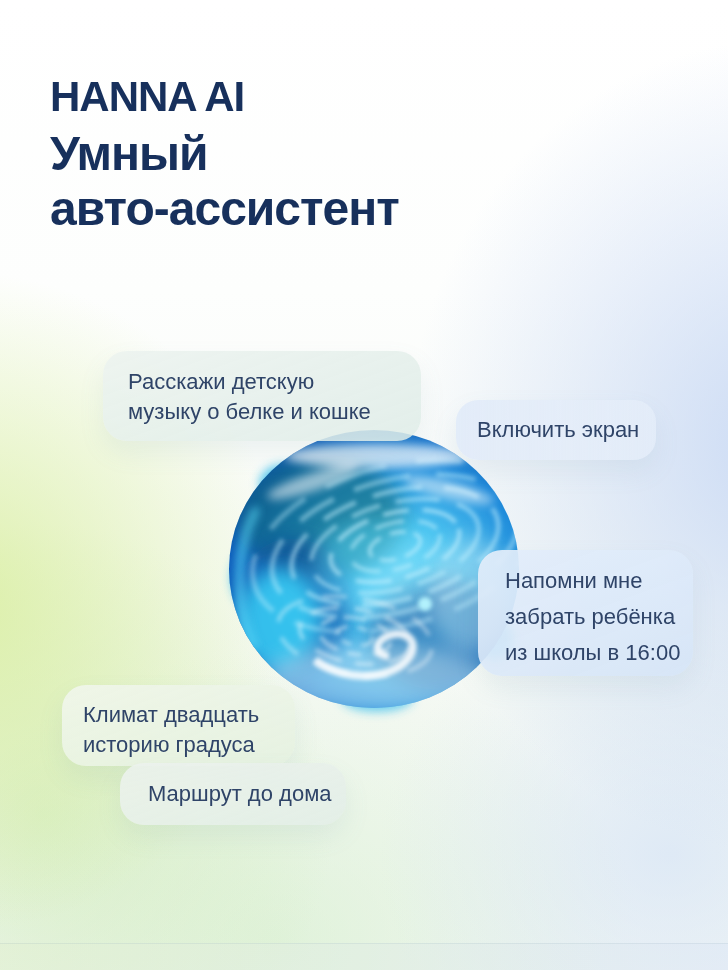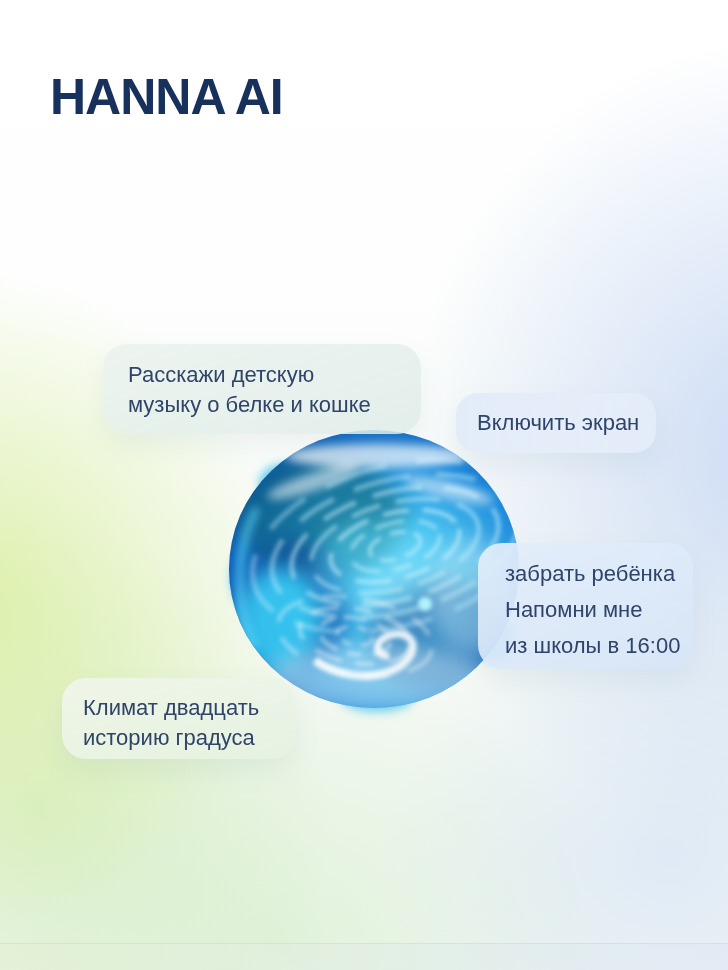--- a/index.html
+++ b/index.html
@@ -18,21 +18,21 @@
       radial-gradient(50% 30% at 38% 97%, rgba(208,238,196,0.55) 0%, rgba(208,238,196,0) 100%),
       linear-gradient(180deg,#ffffff 0%,#fdfefd 30%,#f5f9f4 72%,#f3f7f5 100%);
   }
   .floor{
     position:absolute;left:0;top:943px;width:728px;height:27px;
     border-top:1px solid rgba(150,180,190,0.18);
     background:linear-gradient(90deg, rgba(226,240,210,0.55), rgba(222,232,246,0.55));
   }
   .title-block{position:absolute;left:50px;top:70px;color:#17305c;}
   .title-block h1{
-    margin:0;font-size:50px;line-height:54px;font-weight:bold;letter-spacing:-1px;
+    margin:0;font-size:42px;line-height:54px;font-weight:bold;letter-spacing:-1px;
   }
   .title-block h2{
     margin:2px 0 0 0;font-size:48px;line-height:55px;font-weight:bold;letter-spacing:-1px;
   }
   .title-block h2 span{display:block;}
 
   .orb-glow{
     position:absolute;left:178px;top:392px;width:392px;height:356px;
     background:radial-gradient(50% 50% at 50% 50%, rgba(118,204,238,0.30) 0%, rgba(118,204,238,0) 72%);
     pointer-events:none;
@@ -40,20 +40,21 @@
   .orb{position:absolute;left:227px;top:428px;width:294px;height:286px;overflow:visible;}
 
   .bubble{
     position:absolute;
     box-sizing:border-box;
     border-radius:24px;
     color:#2f4468;
     font-size:22px;
     line-height:30px;
     box-shadow:0 12px 26px rgba(110,150,165,0.10);
+    margin-top:7px;
   }
   .bubble span{display:block;}
 
   .b-story{left:103px;top:344px;width:318px;height:90px;padding:16px 0 0 25px;
     background:linear-gradient(160deg, rgba(236,243,239,0.92), rgba(222,236,231,0.86));}
   .b-screen{left:456px;top:393px;width:200px;height:60px;padding:15px 0 0 21px;border-radius:22px;
     background:linear-gradient(90deg, rgba(224,234,248,0.90), rgba(231,239,250,0.62));}
   .b-music{left:30px;top:492px;width:236px;height:87px;padding:15px 0 0 23px;
     background:linear-gradient(160deg, rgba(238,245,233,0.92), rgba(226,239,222,0.86));}
   .b-reminder{left:478px;top:543px;width:215px;height:126px;padding:13px 0 0 27px;line-height:36px;
@@ -65,20 +66,24 @@
   .b-places{left:427px;top:733px;width:246px;height:122px;padding:14px 0 0 28px;line-height:33px;
     background:linear-gradient(160deg, rgba(227,238,249,0.93), rgba(217,231,246,0.90));}
 </style>
 </head>
 <body>
 
 <div class="stage">
 
   <div class="title-block">
     <h1>HANNA AI</h1>
+    <h2>
+      <span>Умный</span>
+      <span>авто-ассистент</span>
+    </h2>
   </div>
 
   <div class="orb-glow"></div>
 
   <svg class="orb" viewBox="0 0 294 286" role="img" aria-label="liquid ai orb">
     <defs>
       <radialGradient id="gBase" cx="0.60" cy="0.56" r="0.72">
         <stop offset="0" stop-color="#a7e9fb"></stop>
         <stop offset="0.3" stop-color="#4cc3f0"></stop>
         <stop offset="0.62" stop-color="#1e8ada"></stop>
@@ -151,26 +156,29 @@
     <span>Расскажи детскую</span>
     <span>музыку о белке и кошке</span>
   </div>
 
   <div class="bubble b-screen">
     <span>Включить экран</span>
   </div>
 
 
   <div class="bubble b-reminder">
+    <span>Напомни мне</span>
     <span>забрать ребёнка</span>
-    <span>Напомни мне</span>
     <span>из школы в 16:00</span>
   </div>
 
   <div class="bubble b-climate">
     <span>Климат двадцать</span>
     <span>историю градуса</span>
   </div>
 
+  <div class="bubble b-route">
+    <span>Маршрут до дома</span>
+  </div>
 
 
   <div class="floor"></div>
 </div>
 
 </body></html>

